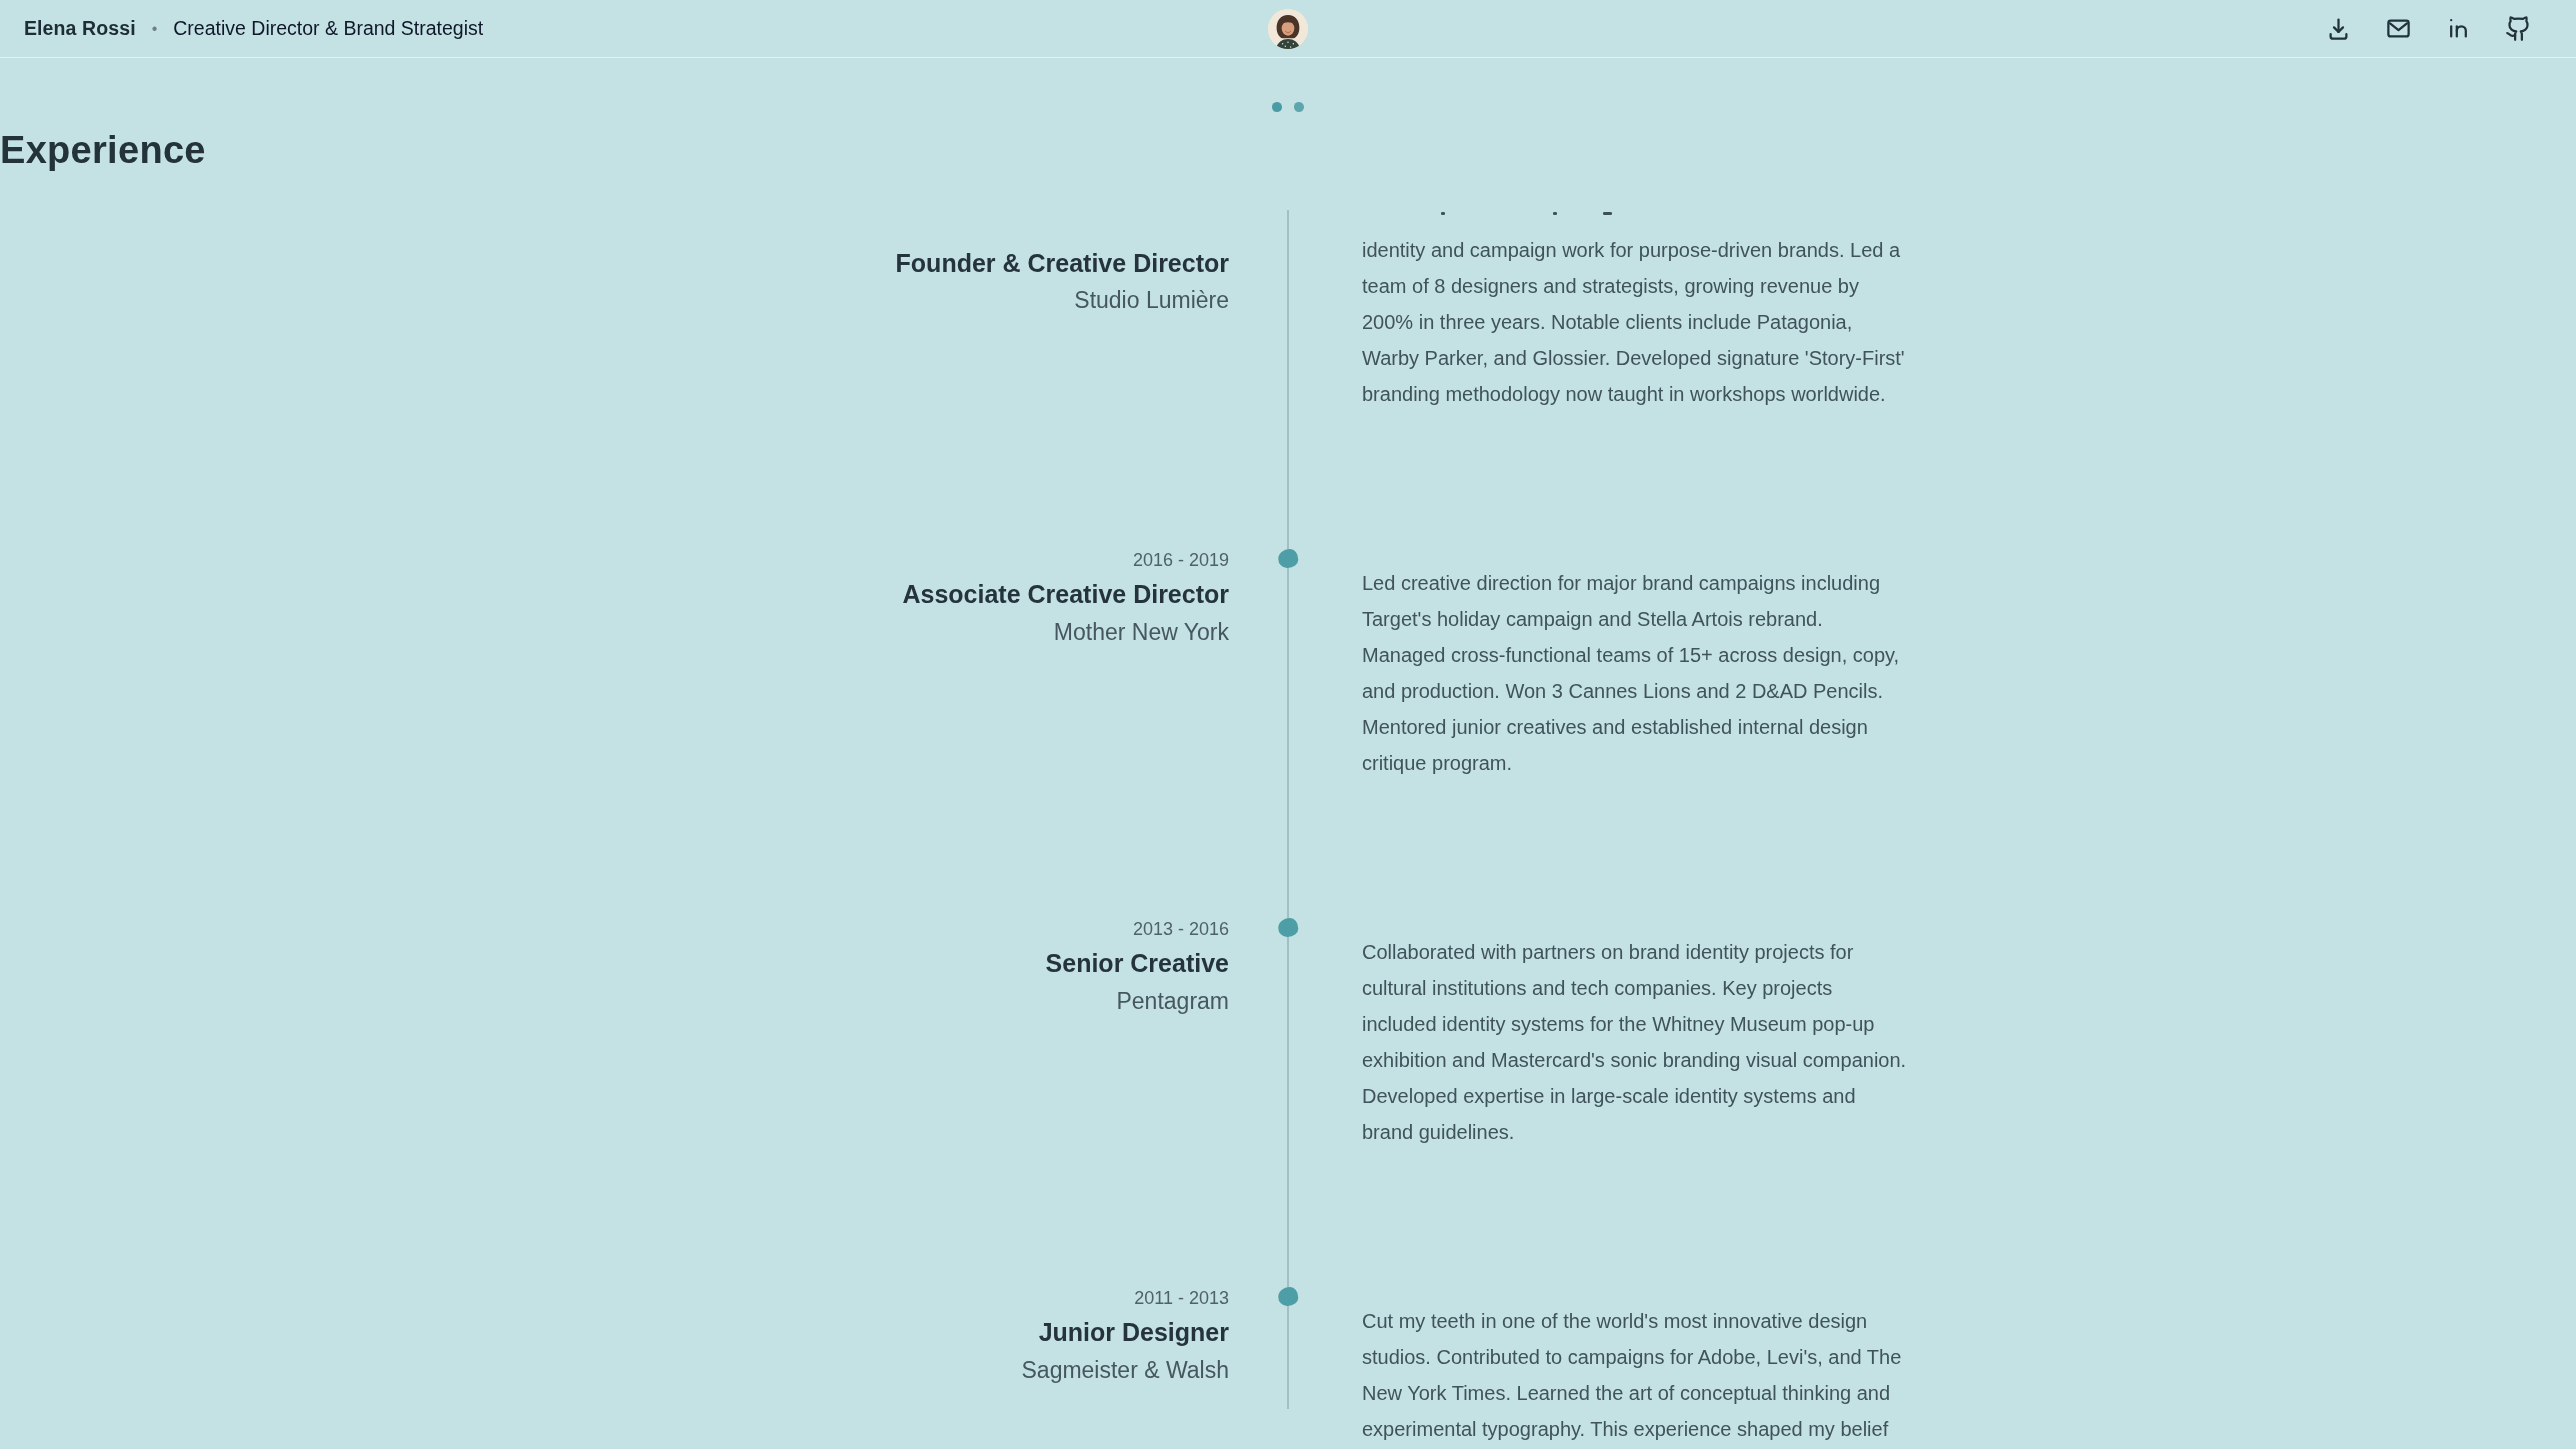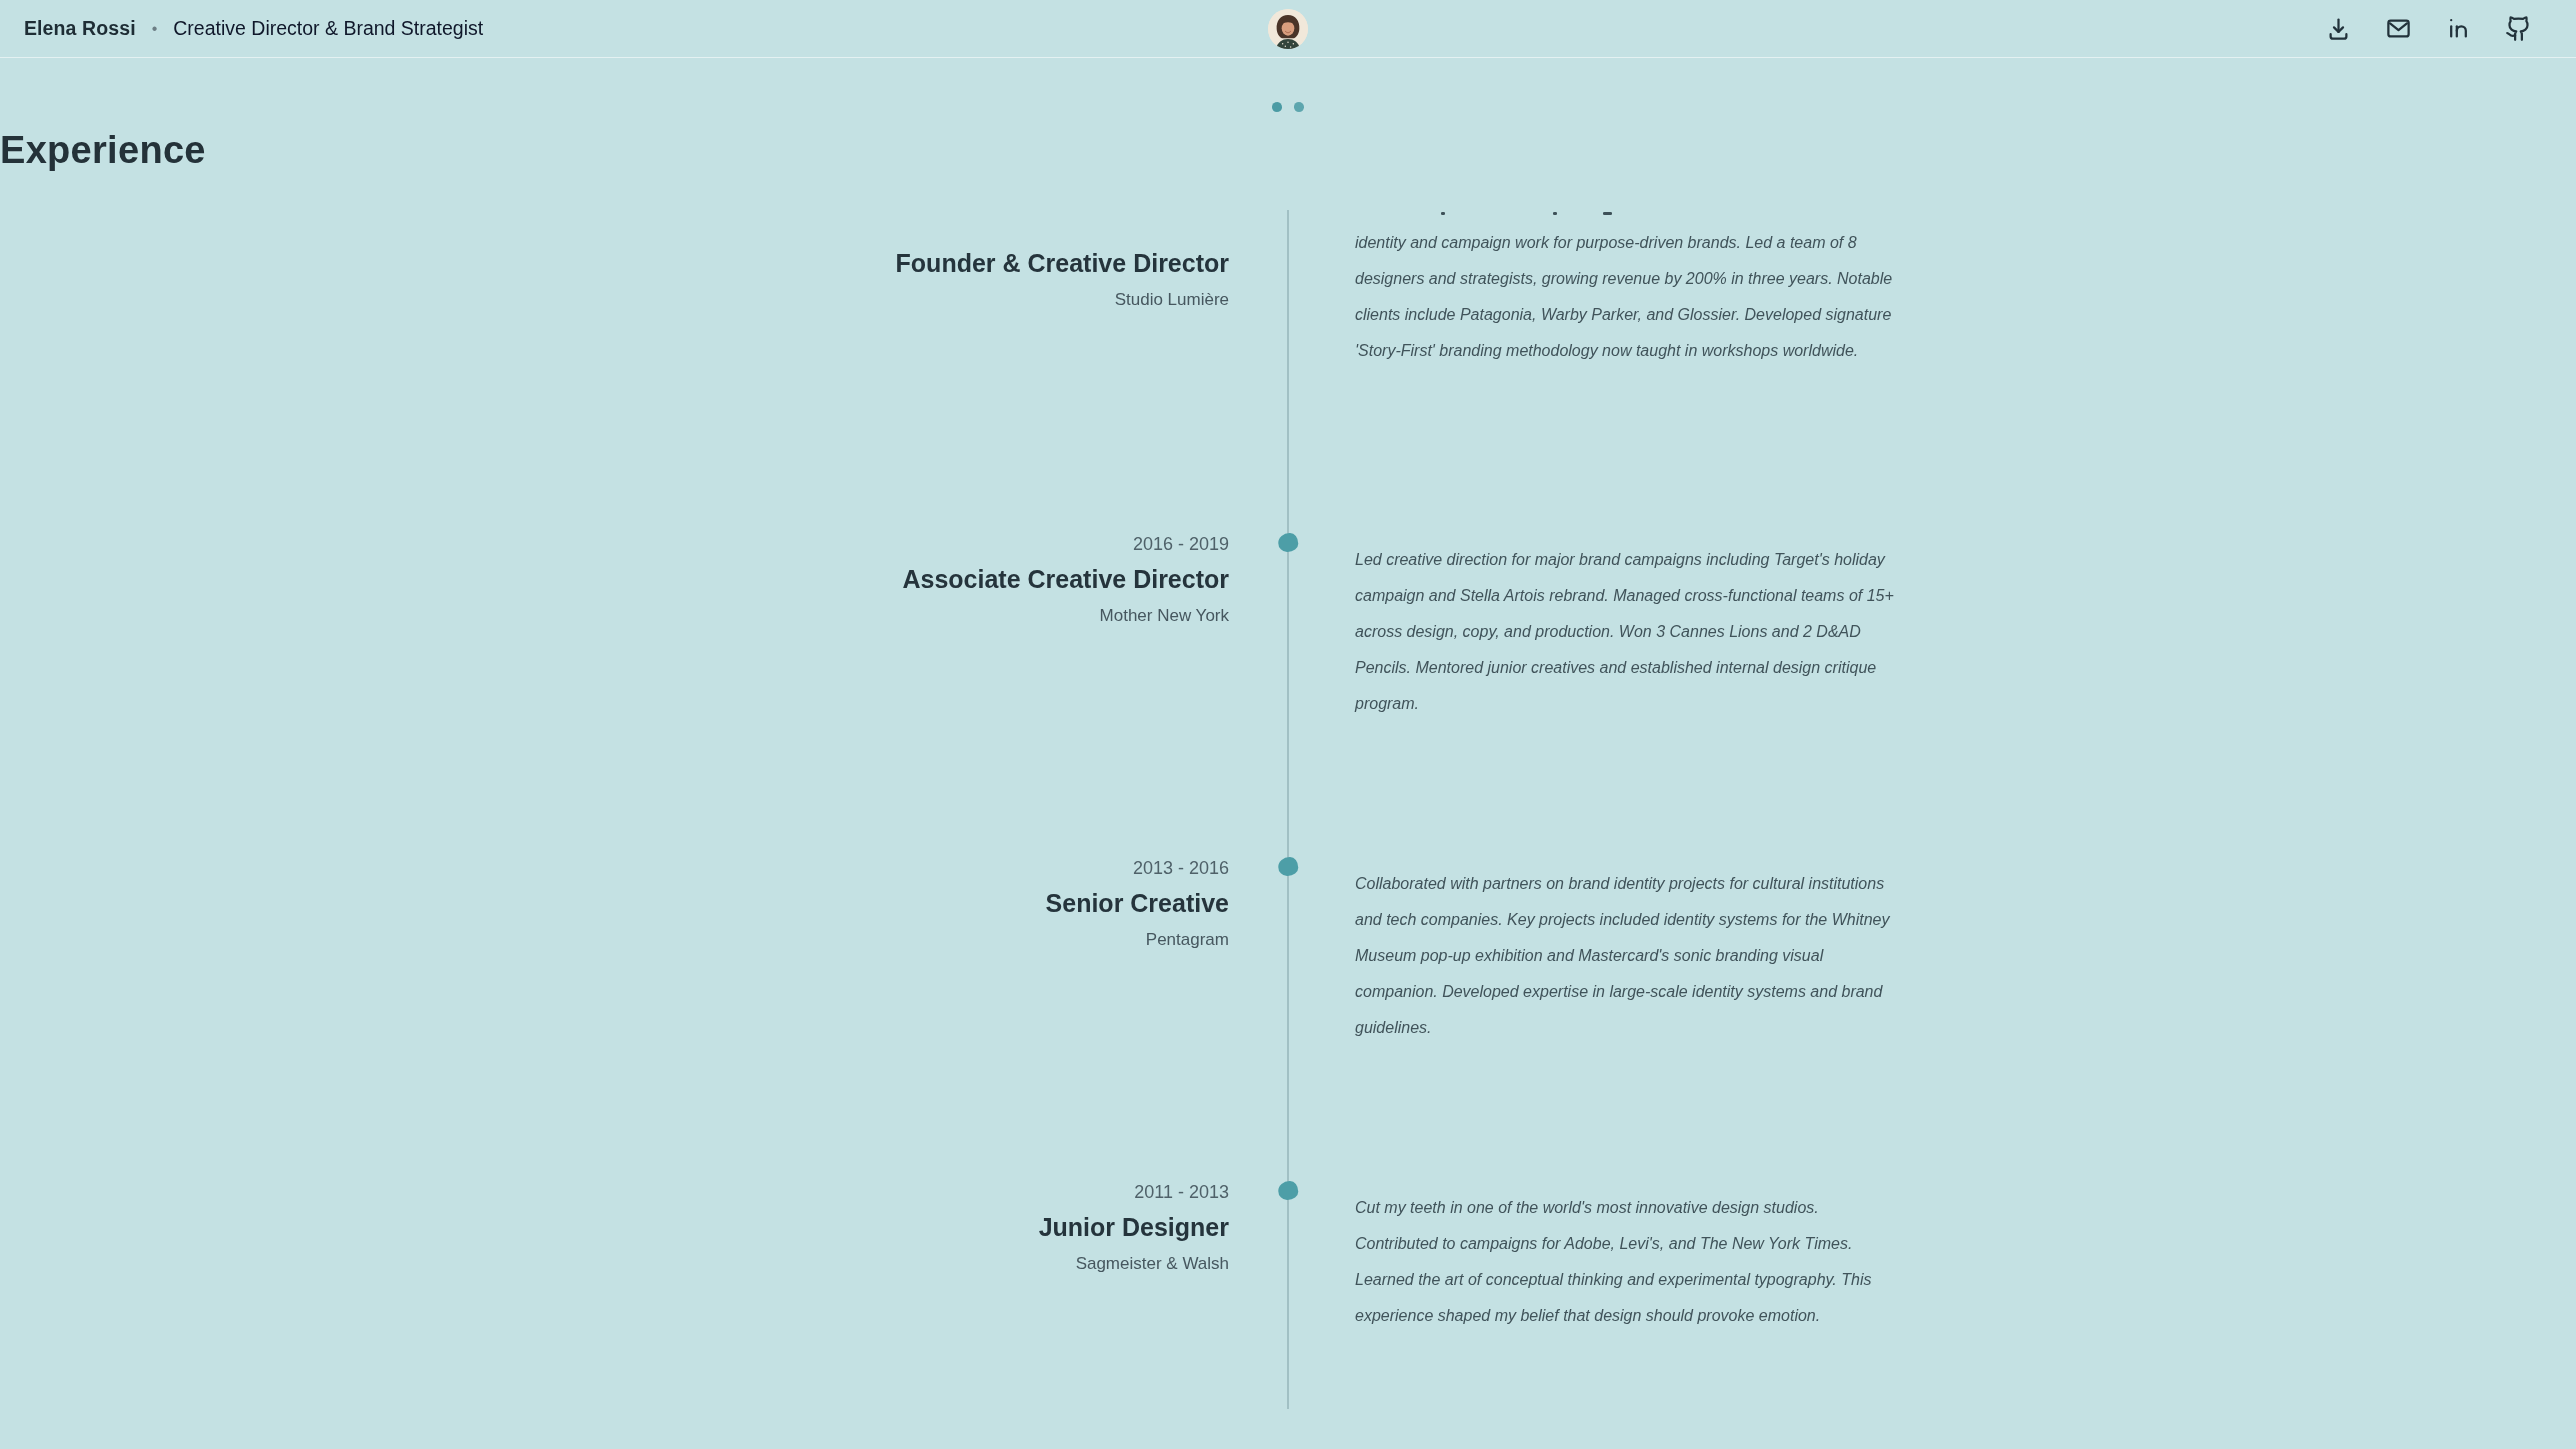--- a/index.html
+++ b/index.html
@@ -62,24 +62,24 @@
   }
 
   .entry {
     position:relative;
     display:grid; grid-template-columns:1fr 1fr; column-gap:118px;
     margin-bottom:123px; min-height:201px;
   }
   .entry .left  { text-align:right; }
   .entry .dates { font-size:18px; line-height:21px; color:#4f6169; }
   .entry .role  { margin:9.4px 0 0; font-size:25px; line-height:29.5px; font-weight:700; color:#25343c; }
-  .entry .company { margin-top:10.7px; font-size:17px; line-height:22px; color:#46575f; }
+  .entry .company { margin-top:10.7px; font-size:23px; line-height:22px; color:#46575f; }
   .entry .desc {
-    margin:8px; max-width:549px;
-    font-size:16px; line-height:36px; color:#40535a;font-style:italic;
+    margin:15px; max-width:549px;
+    font-size:20px; line-height:36px; color:#40535a;
   }
   .dot {
     position:absolute; left:50%; top:-1.3px; transform:translateX(-50%);
     width:19.5px; height:19px; background:#4d9ea7;
     border-radius:58% 42% 55% 45% / 52% 56% 44% 48%;
   }
   .entry.first .left { padding-top:29.5px; }
   .clip-row { position:relative; height:6.7px; margin-bottom:6.7px; }
   .clip-row i {
     position:absolute; top:2px; height:2.7px; background:#3d5058; border-radius:1.3px;

